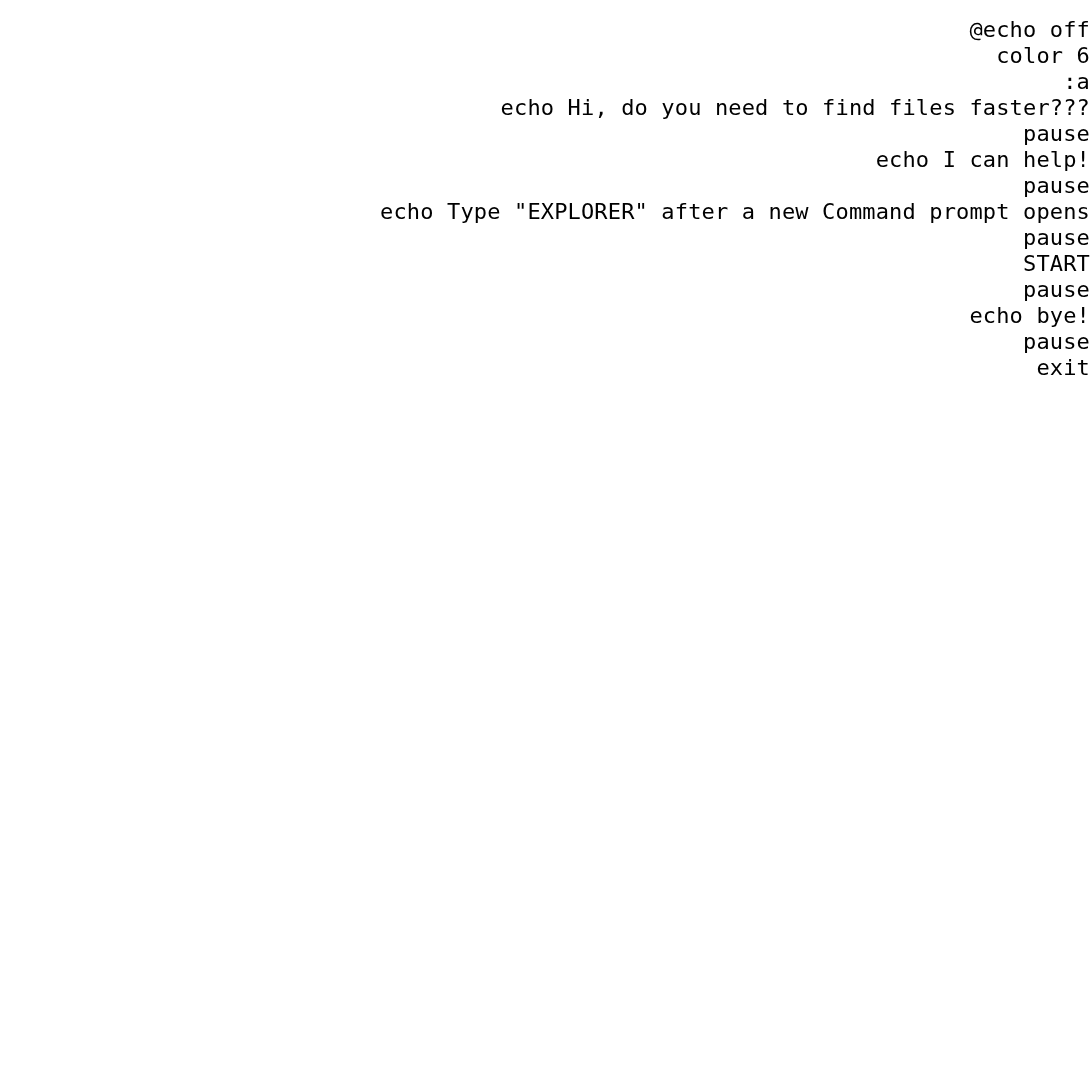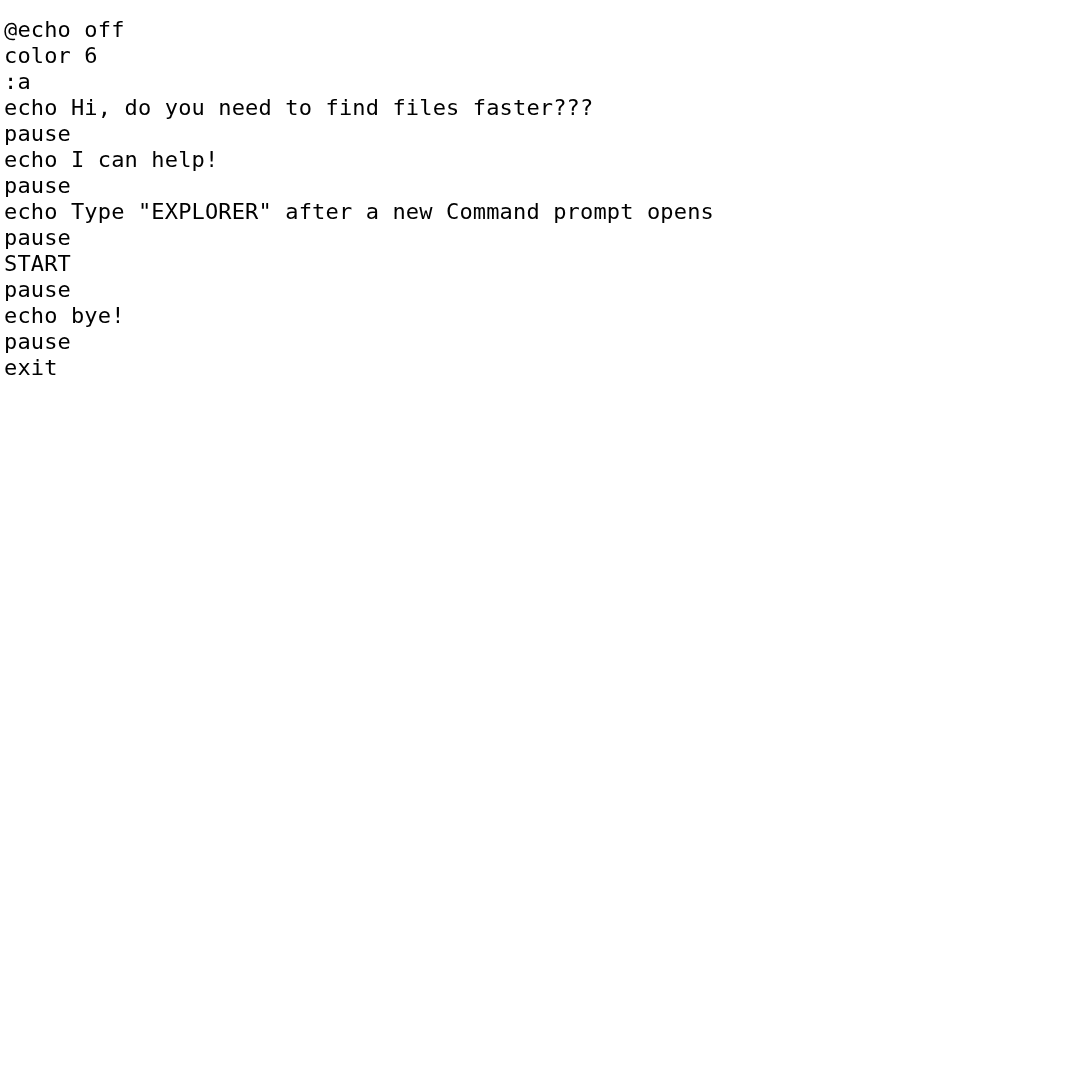--- a/index.html
+++ b/index.html
@@ -27,20 +27,21 @@
     color: #000000;
     font-family: "DejaVu Sans Mono", "Liberation Mono", monospace;
     font-size: 22px;
     line-height: 26px;
     height: 26px;
     letter-spacing: 0.15px;
     white-space: pre;
     font-weight: 400;
     -webkit-font-smoothing: none;
     font-smooth: never;
+    text-align: right;
   }
   .code-line:empty::after {
     content: "\00a0";
   }
 </style>
 </head>
 <body style="background: rgb(255, 255, 255);">
 
 <pre id="script-listing"><code class="code-line" style="color: rgb(0, 0, 0);">@echo off</code><code class="code-line" style="color: rgb(0, 0, 0);">color 6</code><code class="code-line" style="color: rgb(0, 0, 0);">:a</code><code class="code-line" style="color: rgb(0, 0, 0);">echo Hi, do you need to find files faster???</code><code class="code-line" style="color: rgb(0, 0, 0);">pause</code><code class="code-line" style="color: rgb(0, 0, 0);">echo I can help!</code><code class="code-line" style="color: rgb(0, 0, 0);">pause</code><code class="code-line" style="color: rgb(0, 0, 0);">echo Type "EXPLORER" after a new Command prompt opens</code><code class="code-line" style="color: rgb(0, 0, 0);">pause</code><code class="code-line" style="color: rgb(0, 0, 0);">START</code><code class="code-line" style="color: rgb(0, 0, 0);">pause</code><code class="code-line" style="color: rgb(0, 0, 0);">echo bye!</code><code class="code-line" style="color: rgb(0, 0, 0);">pause</code><code class="code-line" style="color: rgb(0, 0, 0);">exit</code></pre>
 

